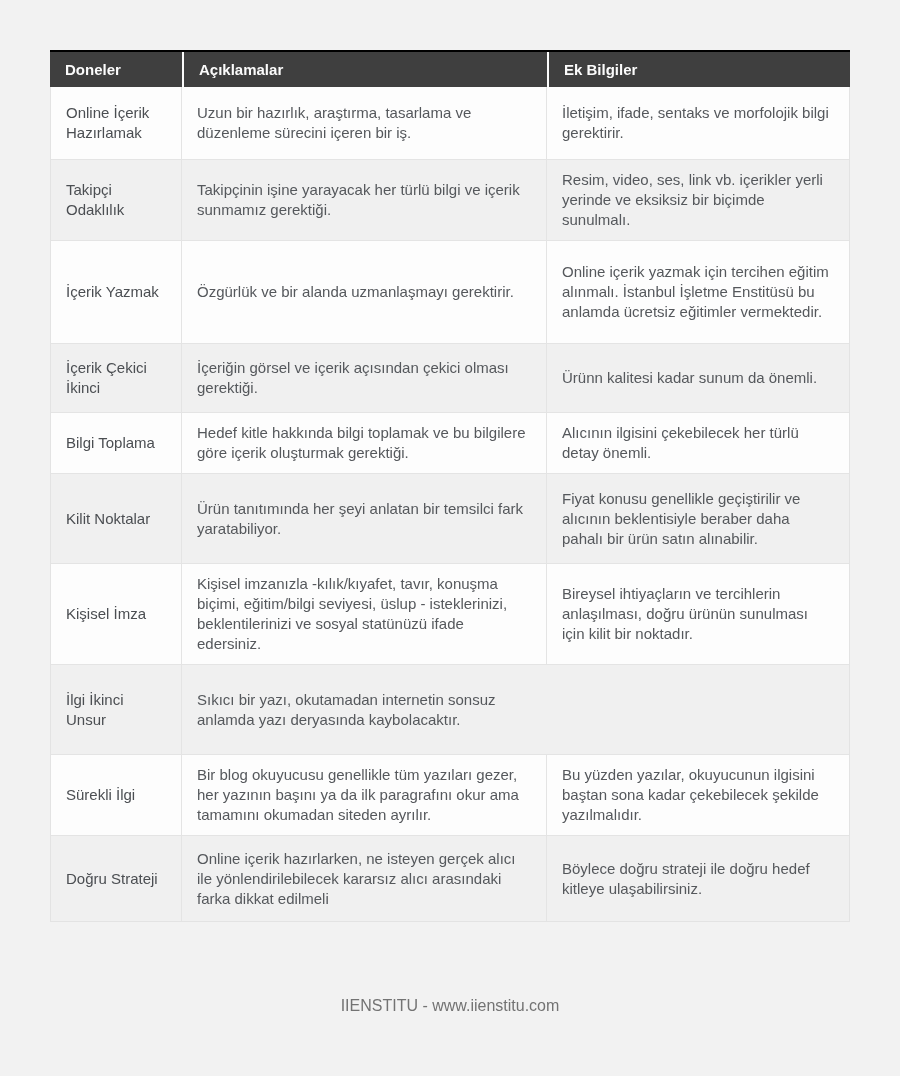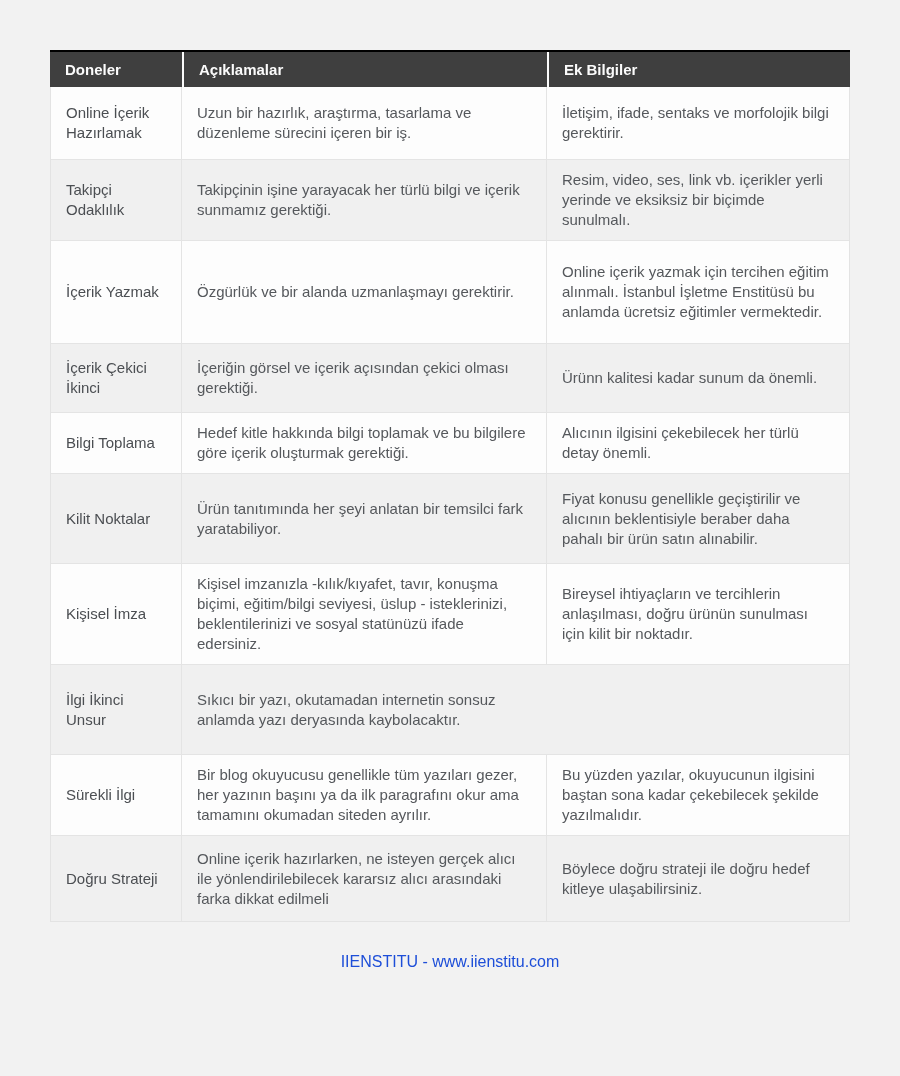--- a/index.html
+++ b/index.html
@@ -99,26 +99,26 @@
     border-right: 1px solid #e4e4e4;
     padding-right: 17px;
   }
 
   .cell-desc {
     border-right: 1px solid #e4e4e4;
   }
 
   .footer {
     position: absolute;
-    top: 953px;
+    top: 997px;
     left: 0;
     width: 100%;
     text-align: center;
     font-size: 16px;
-    color: #1d4ed8;
+    color: #737373;
   }
 </style>
 </head>
 <body>
 
 <div class="card">
 
 
   <div class="head-row">
     <div class="head-cell">Doneler</div>

